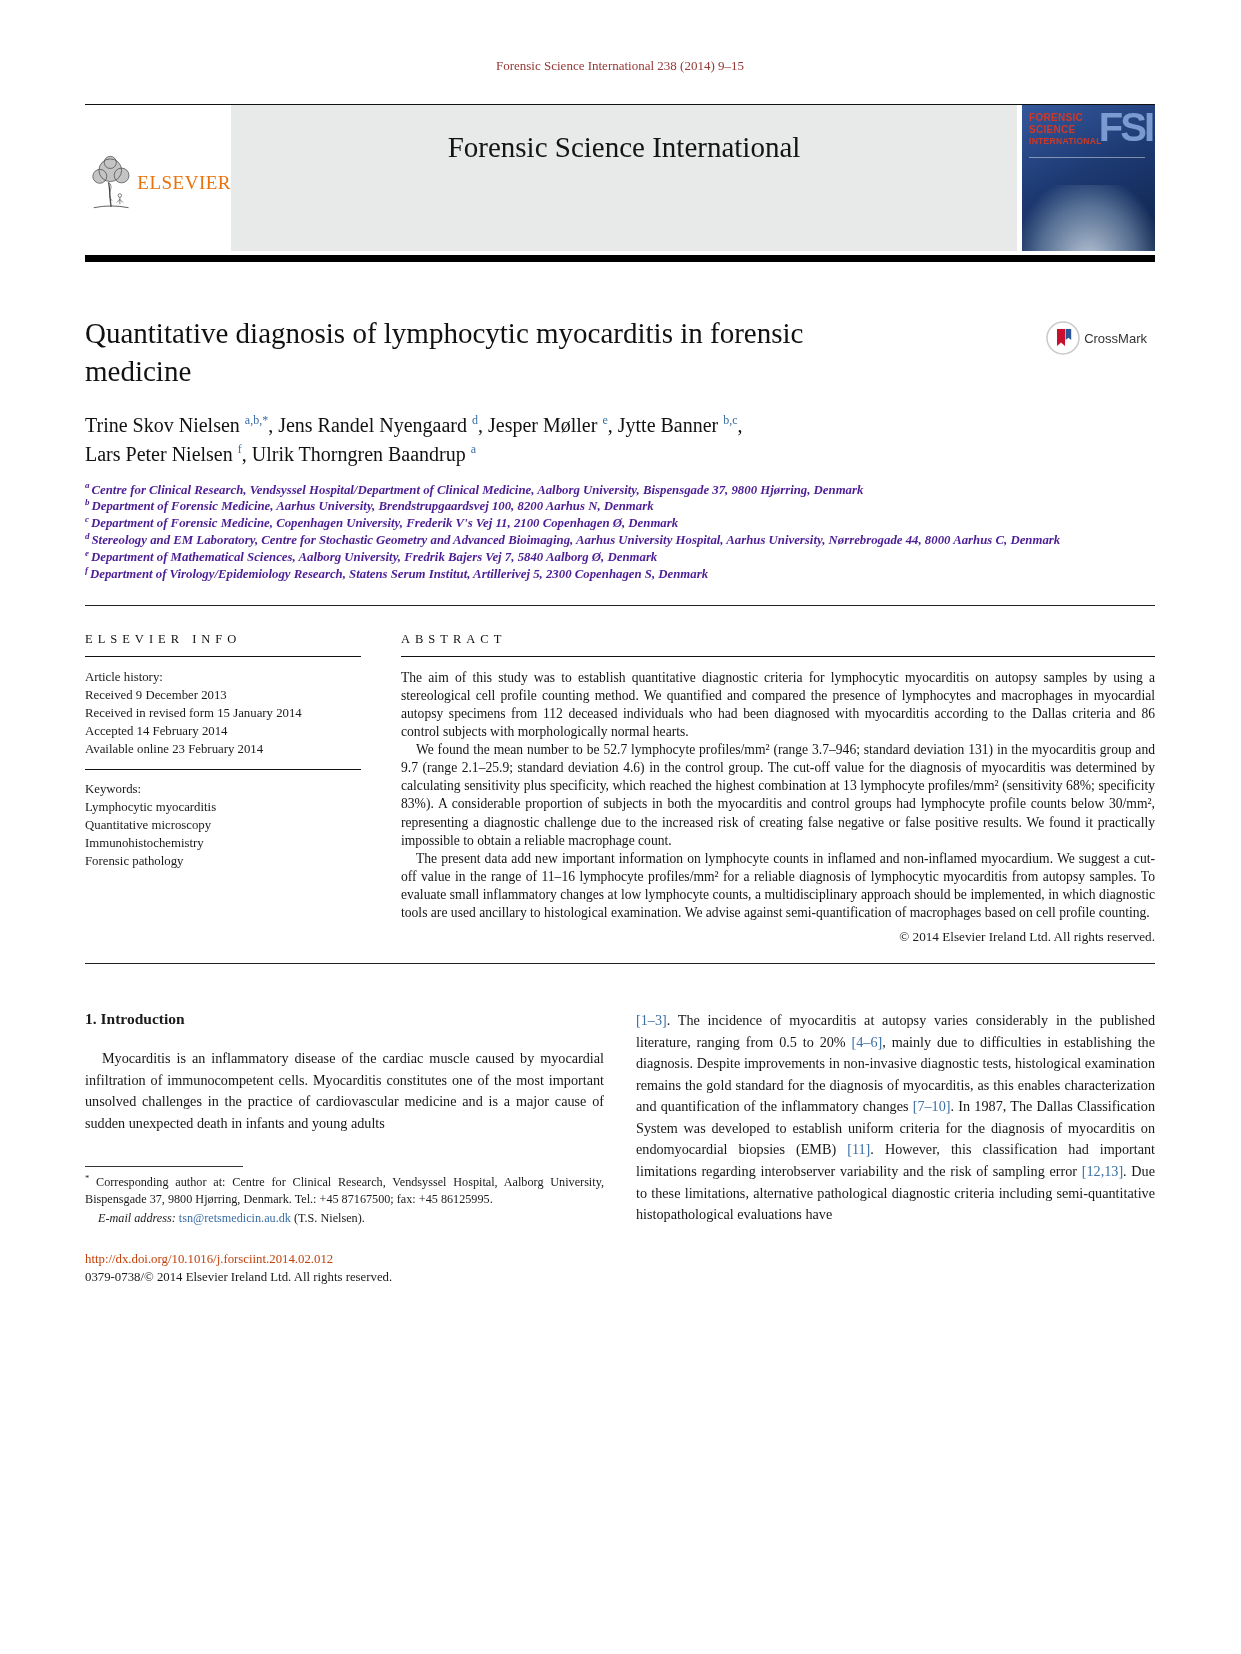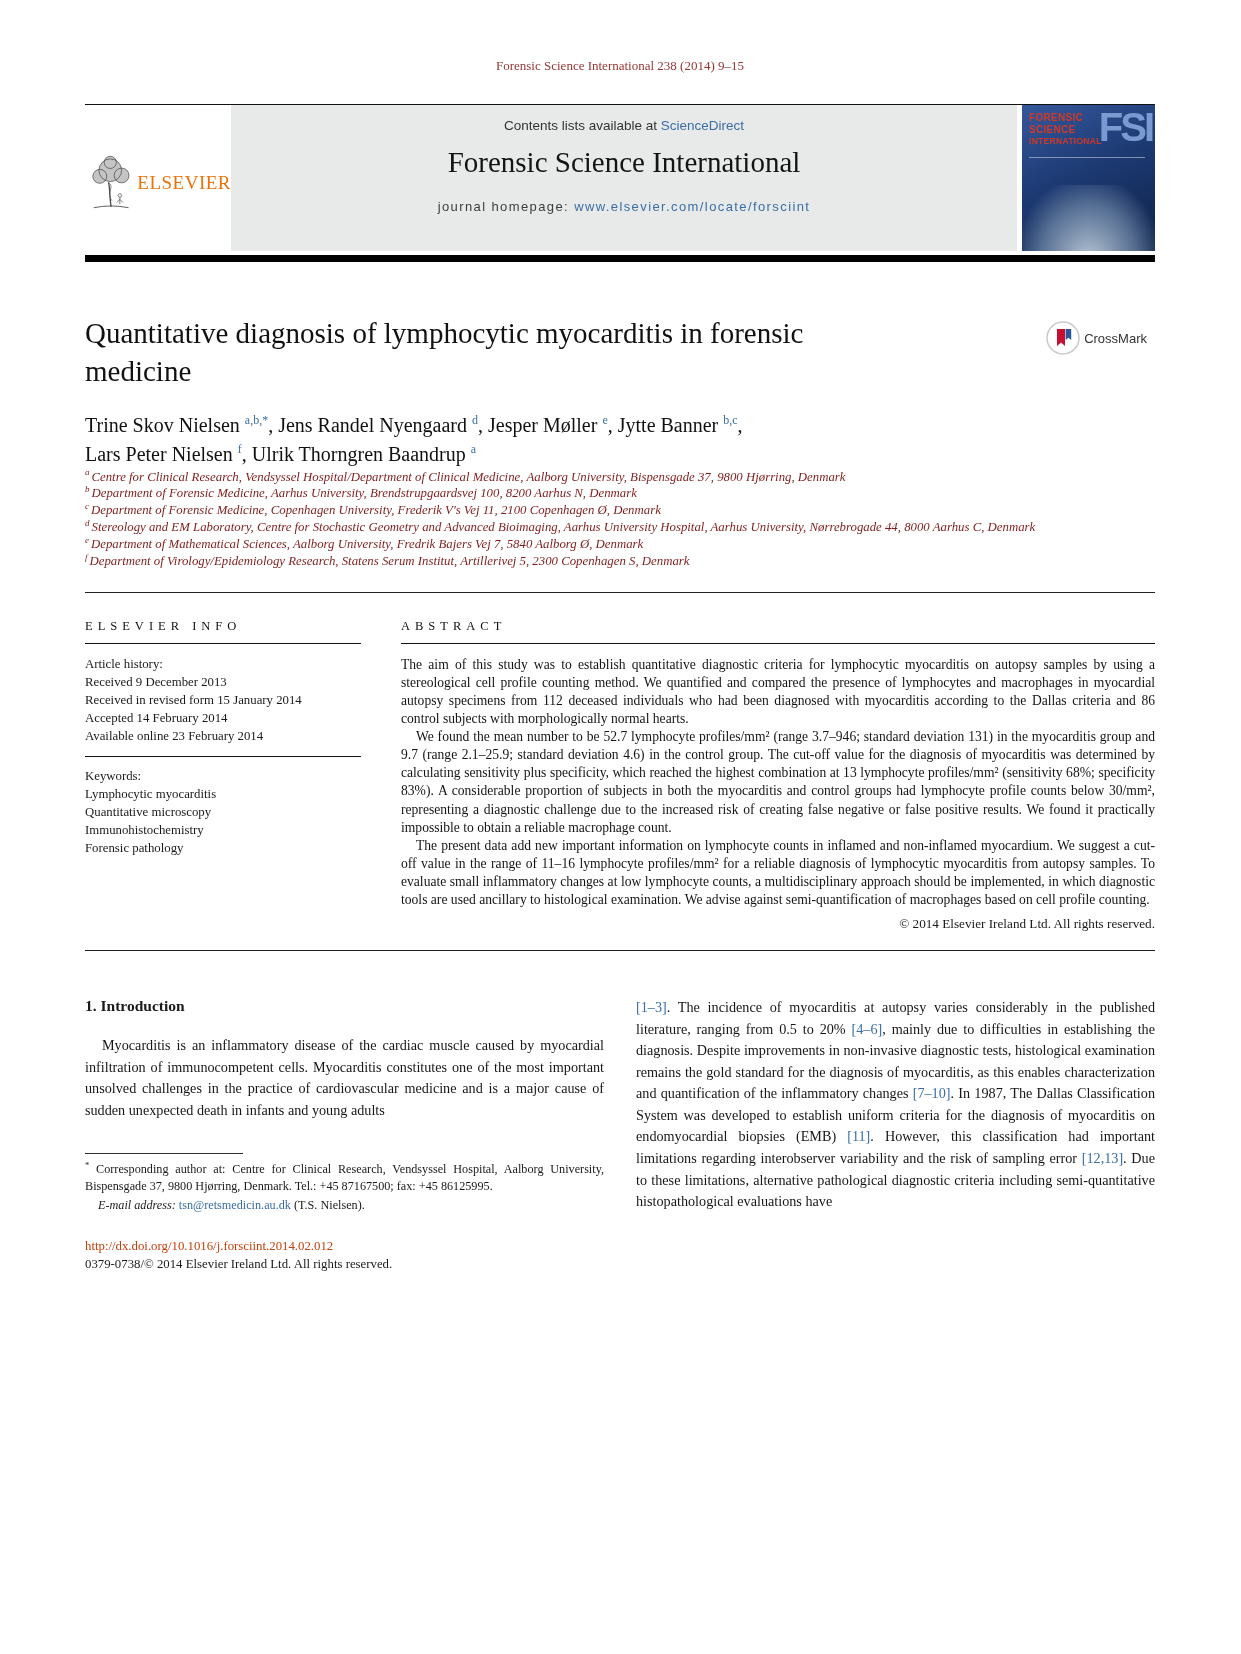--- a/index.html
+++ b/index.html
@@ -145,24 +145,26 @@
 
   .authors {
     margin-top: 20px;
     font-size: 20px;
     line-height: 1.45;
     color: #111;
   }
   .authors sup { font-size: 12px; }
 
   .affiliations {
+    margin-top: 13px;
     font-style: italic;
     font-size: 12.8px;
     line-height: 1.32;
-    color: #7f1d1d;
+    color: #4c1d95;
+    font-weight: bold;
   }
   .affiliations sup { font-size: 9px; margin-right: 2px; }
 
   .rule-full {
     border: 0;
     border-top: 1px solid #222;
     margin-top: 22px;
   }
 
   
@@ -245,27 +247,21 @@
           <path d="M20 124 Q60 116 100 124"></path>
           <path d="M54 66 C 70 76 46 92 62 108" stroke-width="1.5"></path>
         </g>
         <circle cx="80" cy="96" r="4" fill="none" stroke="#3c3c3c" stroke-width="1.5"></circle>
         <path d="M80 100 L80 116 M80 105 L73 112 M80 105 L87 112" stroke="#3c3c3c" stroke-width="1.5" fill="none"></path>
       </svg>
       <div class="elsevier-word">ELSEVIER</div>
     </div>
 
     <div class="banner-center">
-      <div class="contents-line">
-        <span>Contents lists available at </span><span class="lnk">ScienceDirect</span>
-      </div>
       <div class="banner-title">Forensic Science International</div>
-      <div class="homepage-line">
-        <span>journal homepage: </span><span class="lnk">www.elsevier.com/locate/forsciint</span>
-      </div>
     </div>
 
     <div class="cover">
       <div class="cover-fsi">FSI</div>
       <div class="cover-words">
         <div class="cover-word">FORENSIC</div>
         <div class="cover-word">SCIENCE</div>
         <div class="cover-word small">INTERNATIONAL</div>
       </div>
       <div class="cover-tagline"></div>

